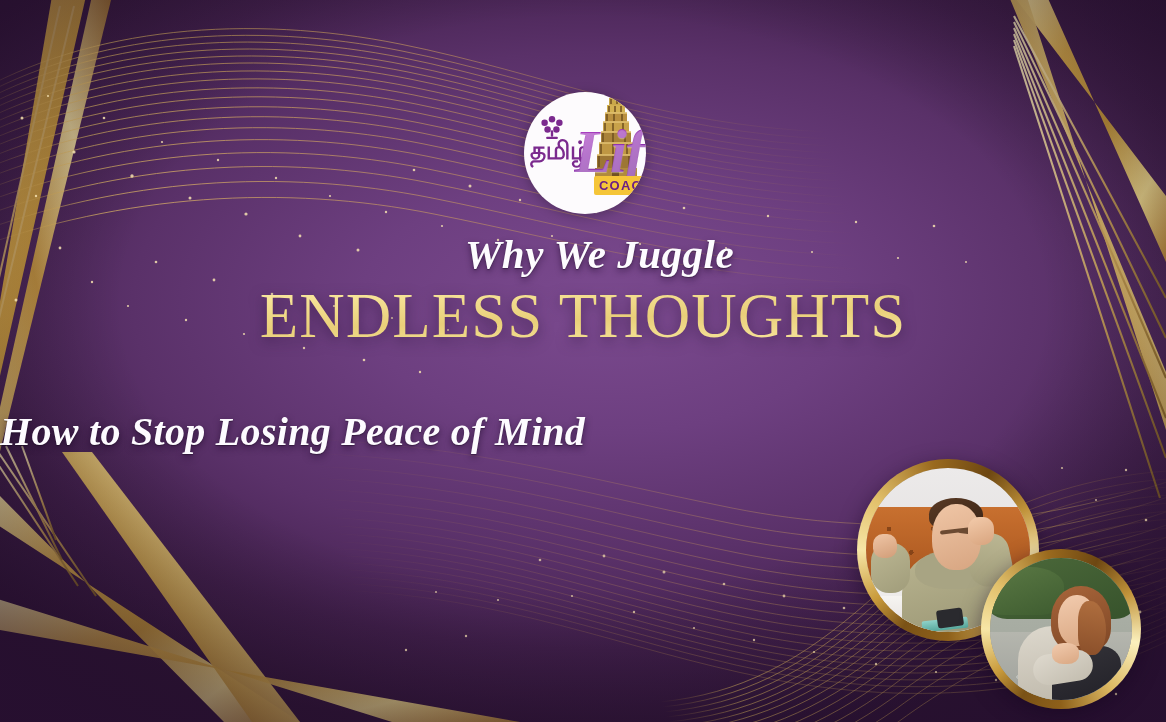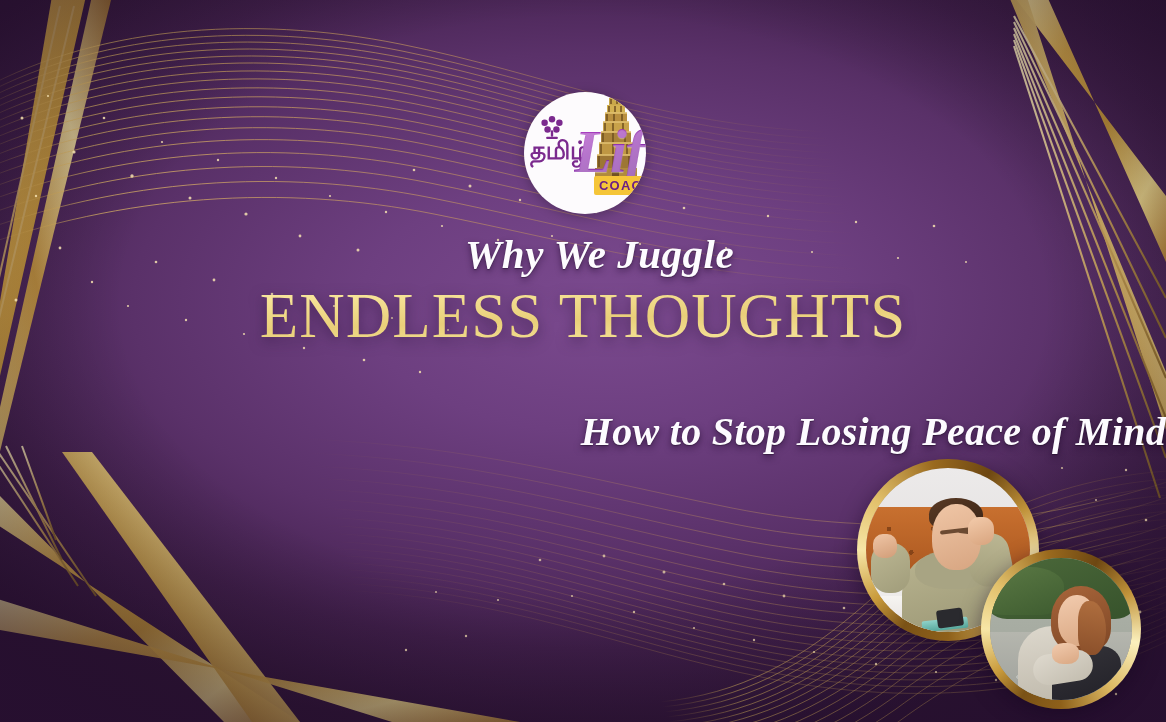--- a/index.html
+++ b/index.html
@@ -69,21 +69,21 @@
     text-align:center; white-space:nowrap;
     font-family:"Liberation Serif", serif;
     font-weight:400; font-size:63px; line-height:1.04;
     letter-spacing:1px;
     background:linear-gradient(178deg,#fdf3b6 0%,#f6e398 22%,#e9cf79 52%,#f4e094 74%,#d9b85e 100%);
     -webkit-background-clip:text; background-clip:text; color:transparent;
     filter:drop-shadow(0 4px 7px rgba(32,9,45,.5));
   }
   #subhead{
     position:absolute; left:0; right:0; top:408px;
-    text-align:right; white-space:nowrap;
+    text-align:left; white-space:nowrap;
     font-family:"Liberation Serif", serif;
     font-weight:700; font-style:italic; font-size:40px;
     letter-spacing:.3px; color:#fdfbff;
     text-shadow:0 3px 7px rgba(30,8,42,.6), 0 1px 1px rgba(0,0,0,.35);
   }
   .ring{
     position:absolute; border-radius:50%;
     background:conic-gradient(from 210deg,
       #7a5216 0deg,#c99b3c 26deg,#f7e6a6 60deg,#e2c06a 95deg,
       #9a6a1e 140deg,#6d4712 178deg,#c09239 212deg,#fbf0bd 250deg,

